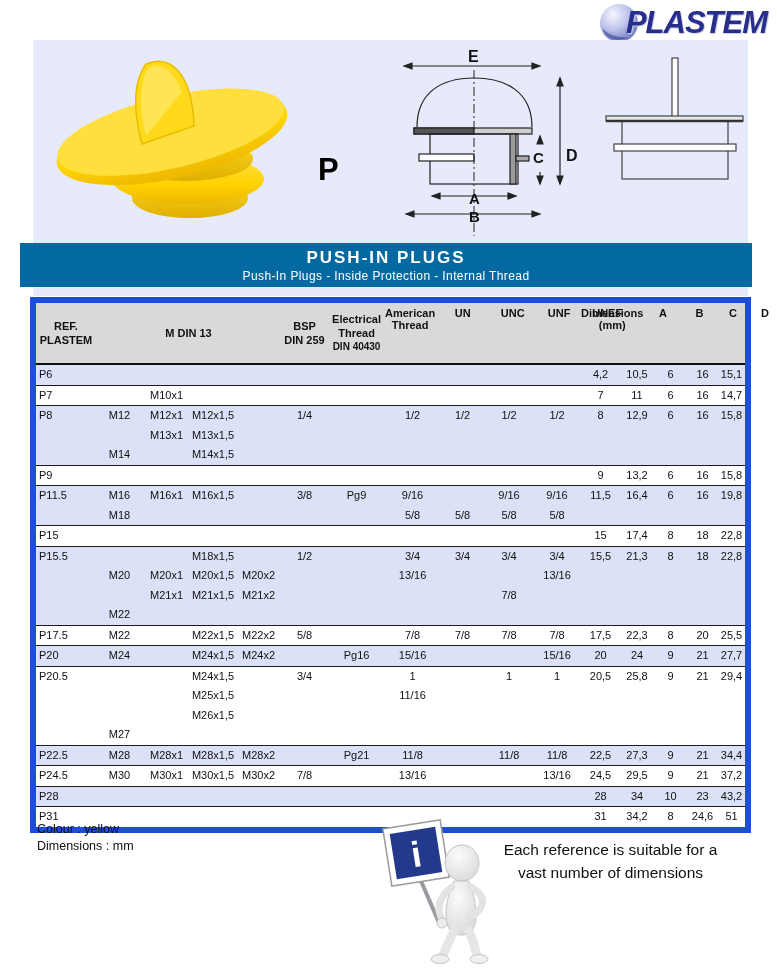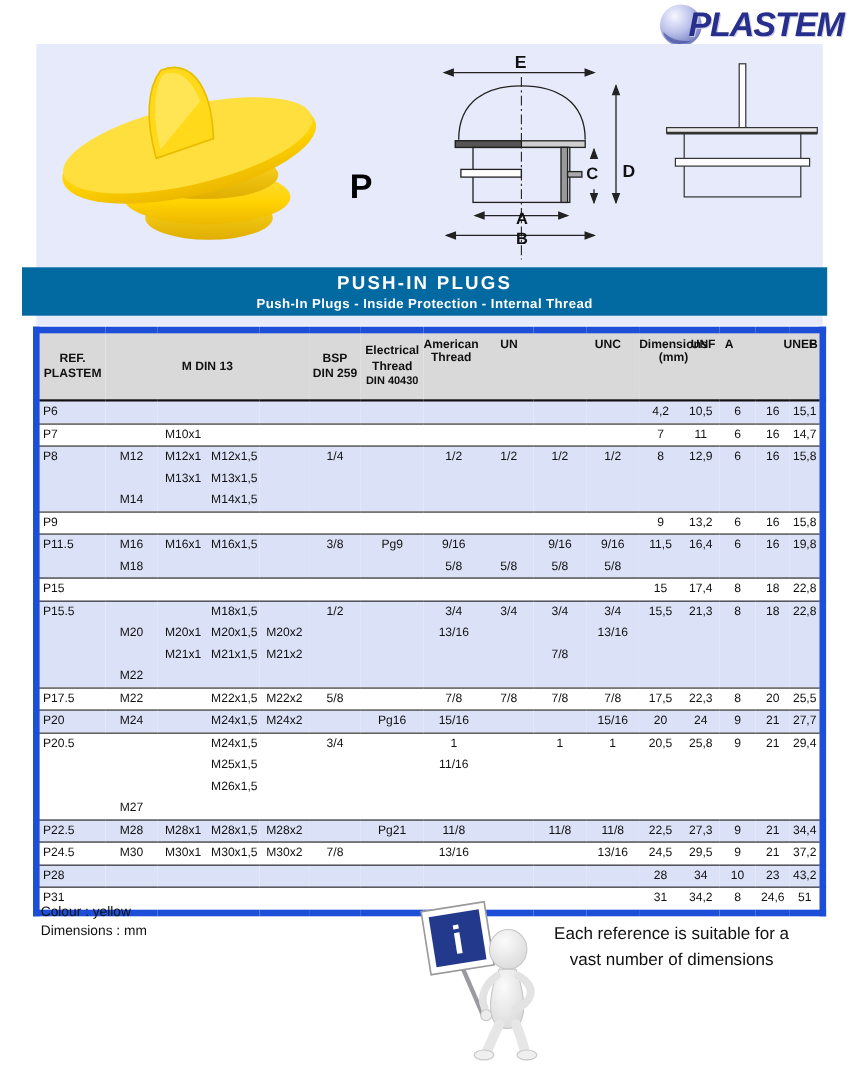--- a/index.html
+++ b/index.html
@@ -19,35 +19,35 @@
   .photo{position:absolute;left:42px;top:46px;}
   .p-letter{position:absolute;left:318px;top:152px;font-size:31px;font-weight:bold;color:#000;}
   .drawingL{position:absolute;left:392px;top:44px;}
   .drawingR{position:absolute;left:592px;top:52px;}
   
   .titlebar{
     position:absolute;left:20px;top:243px;width:732px;height:44px;background:#0369a1;
     color:#fff;text-align:center;
   }
   .title{font-size:17px;font-weight:bold;letter-spacing:2px;padding-top:5px;}
-  .subtitle{font-size:12px;font-weight:bold;letter-spacing:.4px;margin-top:1px;}
+  .subtitle{font-size:12px;font-weight:normal;letter-spacing:.4px;margin-top:1px;}
   
   table.spec{
     position:absolute;left:30px;top:297px;width:716px;
     border-collapse:collapse;table-layout:fixed;
     font-size:11px;border:6px solid #1d4ed8;
   }
   table.spec thead th{
     background:#d9d9d9;border-bottom:2px solid #111;border-top:1px solid #777;
     font-weight:bold;padding:0;height:60px;vertical-align:middle;
   }
   .hstack{display:flex;flex-direction:column;justify-content:center;height:60px;}
   .hstack div{line-height:14px;}
   .hgroup{display:flex;flex-direction:row;justify-content:space-around;height:52px;padding:4px 0;}
-  .subrow{display:flex;gap:40px;}
+  .subrow{display:flex;}
   .subrow span{display:inline-block;text-align:center;}
   .sm{font-size:10px;}
   table.spec tbody tr{border-top:1px solid #1c1c1c;padding-left:28px;}
   table.spec tbody tr:first-child{border-top:none;}
   tr.blue{background:#dbe1f7;}
   tr.white{background:#ffffff;}
   table.spec td{padding:0;text-align:center;vertical-align:top;}
   table.spec td.ref{text-align:left;padding-left:3px;}
   .ln{height:19.5px;line-height:19.5px;white-space:nowrap;}
   

